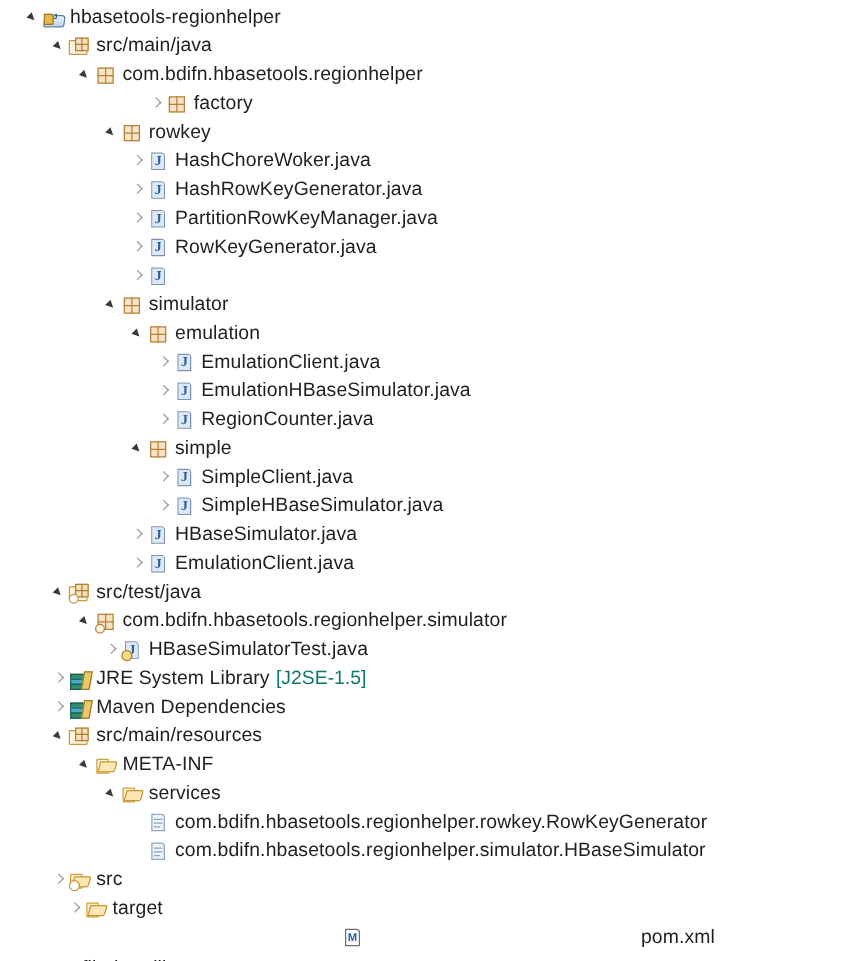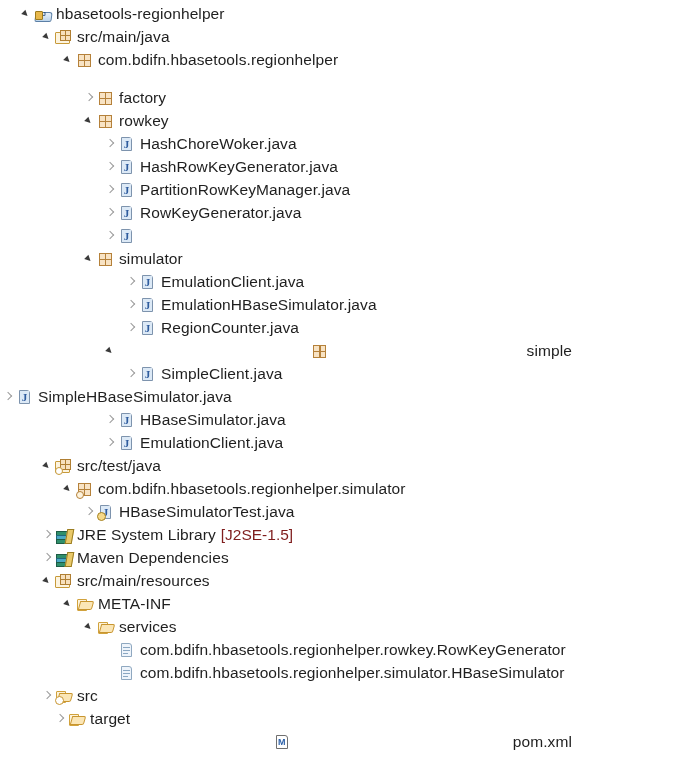--- a/index.html
+++ b/index.html
@@ -63,21 +63,21 @@
     position: relative;
     margin-right: 4px;
   }
   .label {
     font-size: 15.5px;
     letter-spacing: 0.1px;
     color: #1f1f1f;
   }
   .sublabel {
     font-size: 15.5px;
-    color: #7f1d1d;
+    color: #0f766e;
     margin-left: 5px;
   }
 
   
 
   
   .ico-project::before {
     content: "";
     position: absolute;
     left: 1px; top: 7px;
@@ -360,21 +360,21 @@
       <span class="label">src/main/java</span>
     </div>
     <div class="row" style="padding-left: 60px;">
       <span class="twisty expanded"></span>
       <span class="ico ico-package">
         <span class="h"></span>
         <span class="v"></span>
       </span>
       <span class="label">com.bdifn.hbasetools.regionhelper</span>
     </div>
-    <div class="row" style="padding-left: 81px; margin-top: 15px;">
+    <div class="row" style="padding-left: 117px;">
       <span class="twisty collapsed"></span>
       <span class="ico ico-package">
         <span class="h"></span>
         <span class="v"></span>
       </span>
       <span class="label">factory</span>
     </div>
     <div class="row" style="padding-left: 81px;">
       <span class="twisty expanded"></span>
       <span class="ico ico-package">
@@ -418,57 +418,65 @@
       </span>
     </div>
     <div class="row" style="padding-left: 81px;">
       <span class="twisty expanded"></span>
       <span class="ico ico-package">
         <span class="h"></span>
         <span class="v"></span>
       </span>
       <span class="label">simulator</span>
     </div>
-    <div class="row" style="padding-left: 123px;">
-      <span class="twisty collapsed"></span>
-      <span class="ico ico-java">
-        <span class="tint"></span>
-      </span>
-      <span class="label">EmulationClient.java</span>
-    </div>
-    <div class="row" style="padding-left: 123px;">
-      <span class="twisty collapsed"></span>
-      <span class="ico ico-java">
-        <span class="tint"></span>
-      </span>
-      <span class="label">EmulationHBaseSimulator.java</span>
-    </div>
-    <div class="row" style="padding-left: 123px;">
-      <span class="twisty collapsed"></span>
-      <span class="ico ico-java">
-        <span class="tint"></span>
-      </span>
-      <span class="label">RegionCounter.java</span>
-    </div>
-    <div class="row" style="padding-left: 102px; justify-content: space-between;">
+    <div class="row" style="padding-left: 102px;">
       <span class="twisty expanded"></span>
       <span class="ico ico-package">
         <span class="h"></span>
         <span class="v"></span>
       </span>
+      <span class="label">emulation</span>
+    </div>
+    <div class="row" style="padding-left: 123px;">
+      <span class="twisty collapsed"></span>
+      <span class="ico ico-java">
+        <span class="tint"></span>
+      </span>
+      <span class="label">EmulationClient.java</span>
+    </div>
+    <div class="row" style="padding-left: 123px;">
+      <span class="twisty collapsed"></span>
+      <span class="ico ico-java">
+        <span class="tint"></span>
+      </span>
+      <span class="label">EmulationHBaseSimulator.java</span>
+    </div>
+    <div class="row" style="padding-left: 123px;">
+      <span class="twisty collapsed"></span>
+      <span class="ico ico-java">
+        <span class="tint"></span>
+      </span>
+      <span class="label">RegionCounter.java</span>
+    </div>
+    <div class="row" style="padding-left: 102px;">
+      <span class="twisty expanded"></span>
+      <span class="ico ico-package">
+        <span class="h"></span>
+        <span class="v"></span>
+      </span>
       <span class="label">simple</span>
     </div>
     <div class="row" style="padding-left: 123px;">
       <span class="twisty collapsed"></span>
       <span class="ico ico-java">
         <span class="tint"></span>
       </span>
       <span class="label">SimpleClient.java</span>
     </div>
-    <div class="row" style="">
+    <div class="row" style="padding-left: 123px;">
       <span class="twisty collapsed"></span>
       <span class="ico ico-java">
         <span class="tint"></span>
       </span>
       <span class="label">SimpleHBaseSimulator.java</span>
     </div>
     <div class="row" style="padding-left: 102px;">
       <span class="twisty collapsed"></span>
       <span class="ico ico-java">
         <span class="tint"></span>

